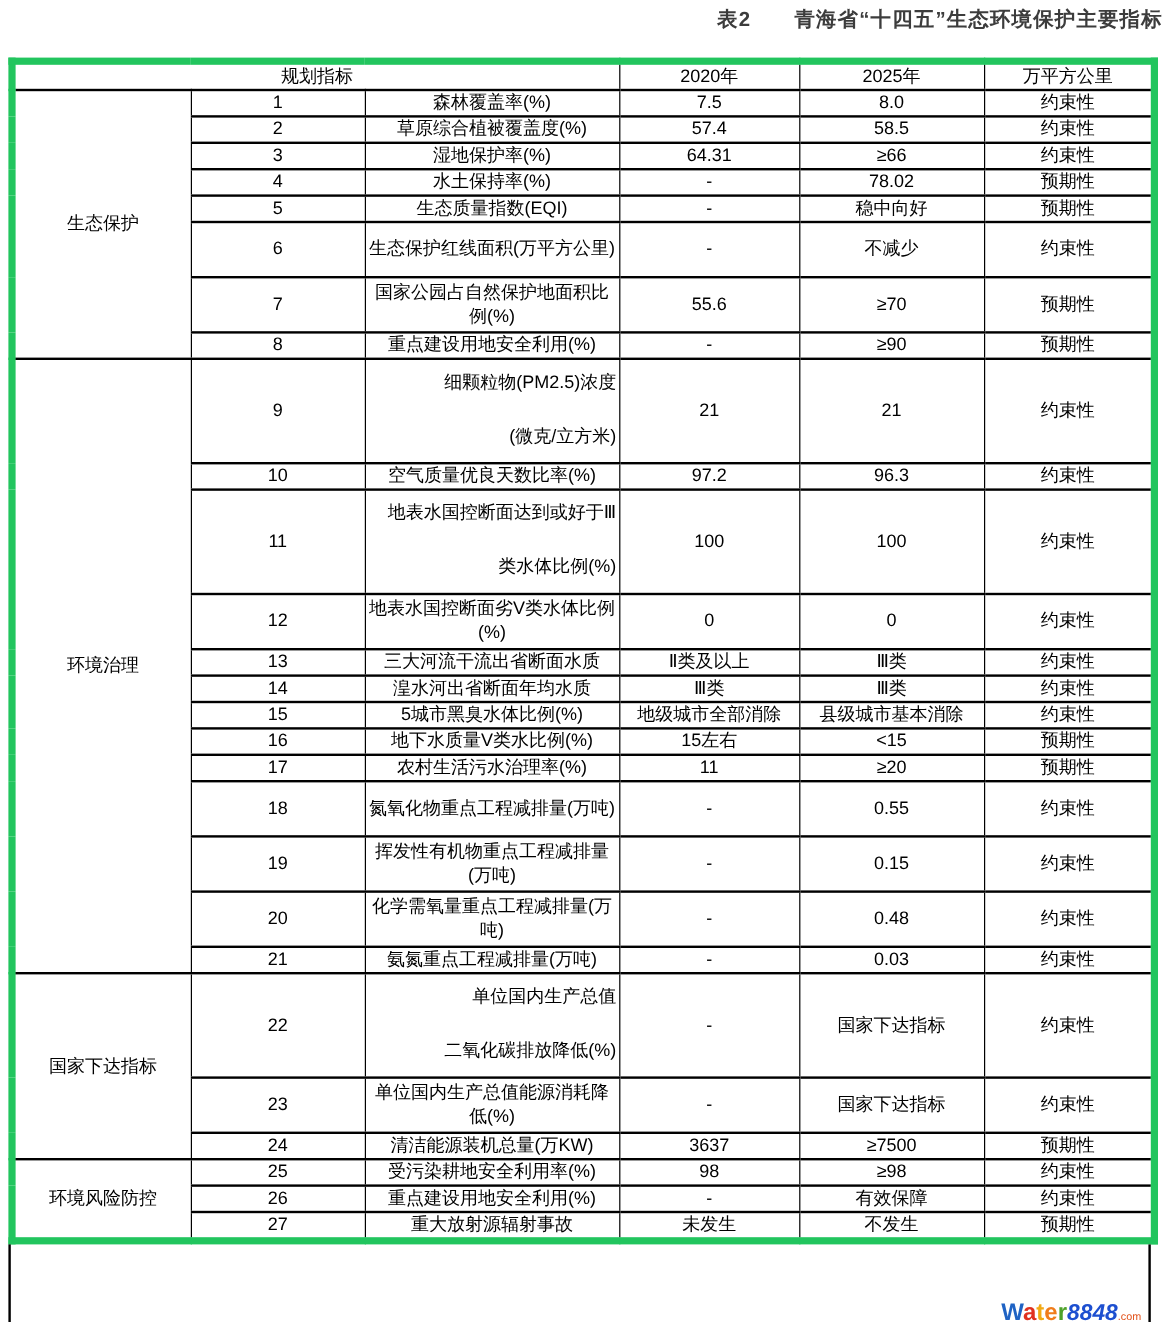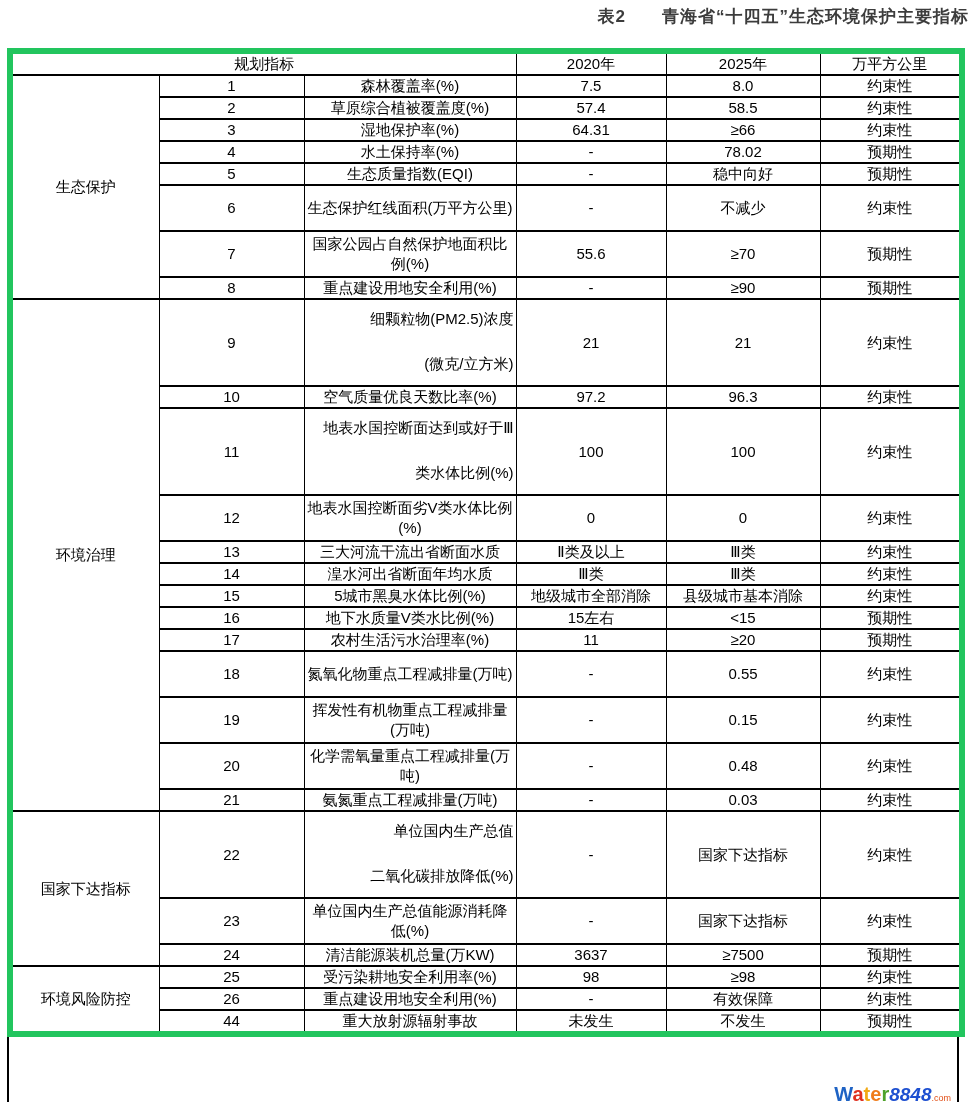--- a/index.html
+++ b/index.html
@@ -307,21 +307,21 @@
         <td>约束性</td>
       </tr>
       <tr class="h-n">
         <td>26</td>
         <td class="name-cell">重点建设用地安全利用(%)</td>
         <td>-</td>
         <td>有效保障</td>
         <td>约束性</td>
       </tr>
       <tr class="h-n">
-        <td>44</td>
+        <td>27</td>
         <td class="name-cell">重大放射源辐射事故</td>
         <td>未发生</td>
         <td>不发生</td>
         <td>预期性</td>
       </tr>
     </tbody>
 </table>
 
 <div class="footnote">
   <div class="watermark">

